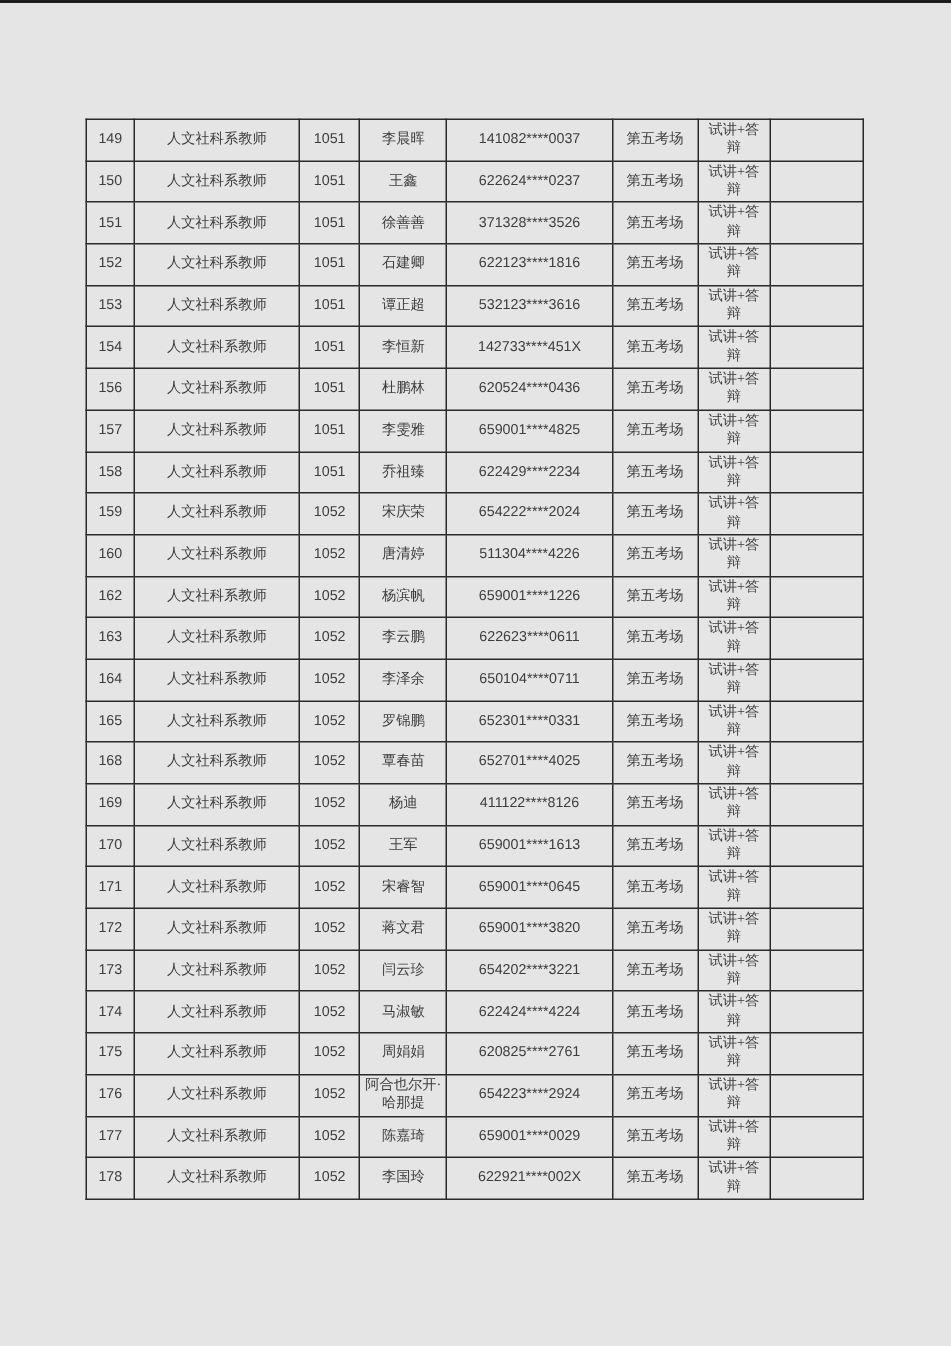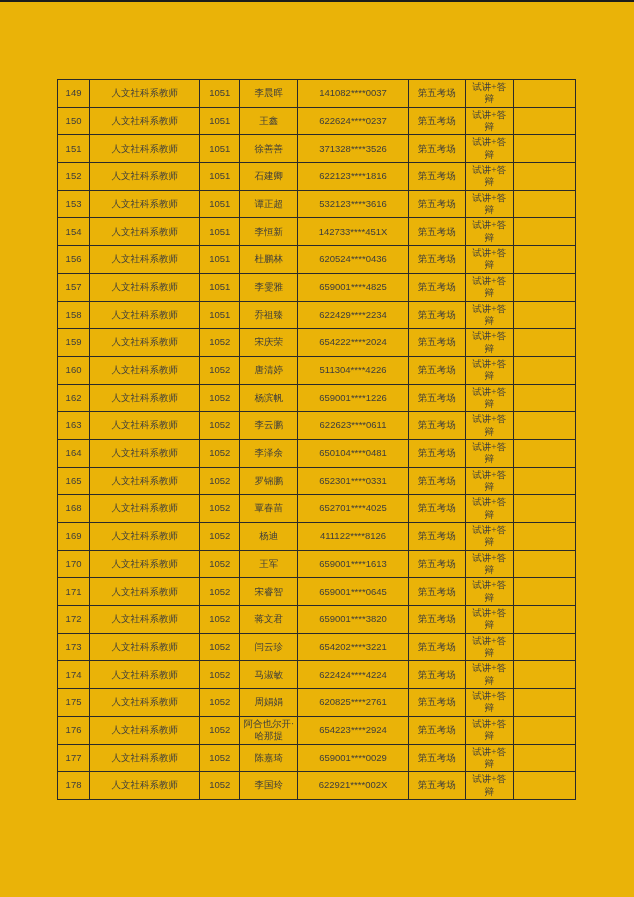--- a/index.html
+++ b/index.html
@@ -4,21 +4,21 @@
 <style>
   html, body {
     margin: 0;
     padding: 0;
     background: #ffffff;
   }
   .page {
     position: relative;
     width: 634px;
     height: 897px;
-    background: #eab308;
+    background: #e5e5e5;
     overflow: hidden;
     font-family: "Liberation Sans", sans-serif;
   }
   .top-rule {
     position: absolute;
     top: 0;
     left: 0;
     width: 634px;
     height: 2px;
     background: #1c1c1c;
@@ -202,21 +202,21 @@
           <td class="cell-id">622623****0611</td>
           <td class="cell-room">第五考场</td>
           <td class="cell-method">试讲+答辩</td>
           <td class="cell-remark"></td>
         </tr>
         <tr>
           <td class="cell-index">164</td>
           <td class="cell-dept">人文社科系教师</td>
           <td class="cell-code">1052</td>
           <td class="cell-name">李泽余</td>
-          <td class="cell-id">650104****0481</td>
+          <td class="cell-id">650104****0711</td>
           <td class="cell-room">第五考场</td>
           <td class="cell-method">试讲+答辩</td>
           <td class="cell-remark"></td>
         </tr>
         <tr>
           <td class="cell-index">165</td>
           <td class="cell-dept">人文社科系教师</td>
           <td class="cell-code">1052</td>
           <td class="cell-name">罗锦鹏</td>
           <td class="cell-id">652301****0331</td>

